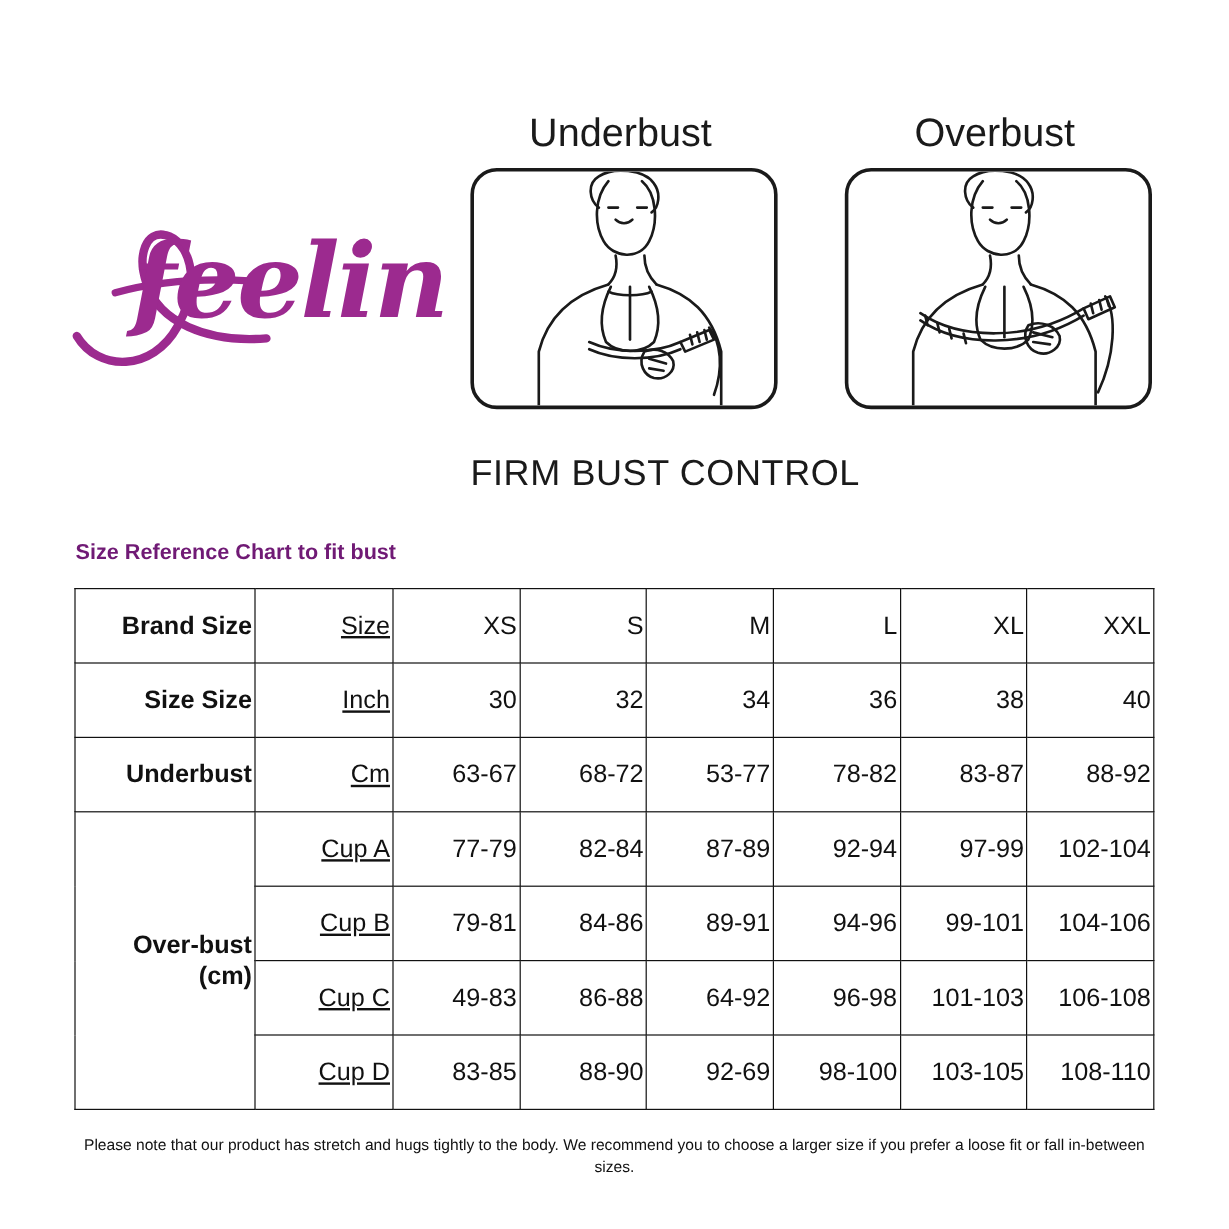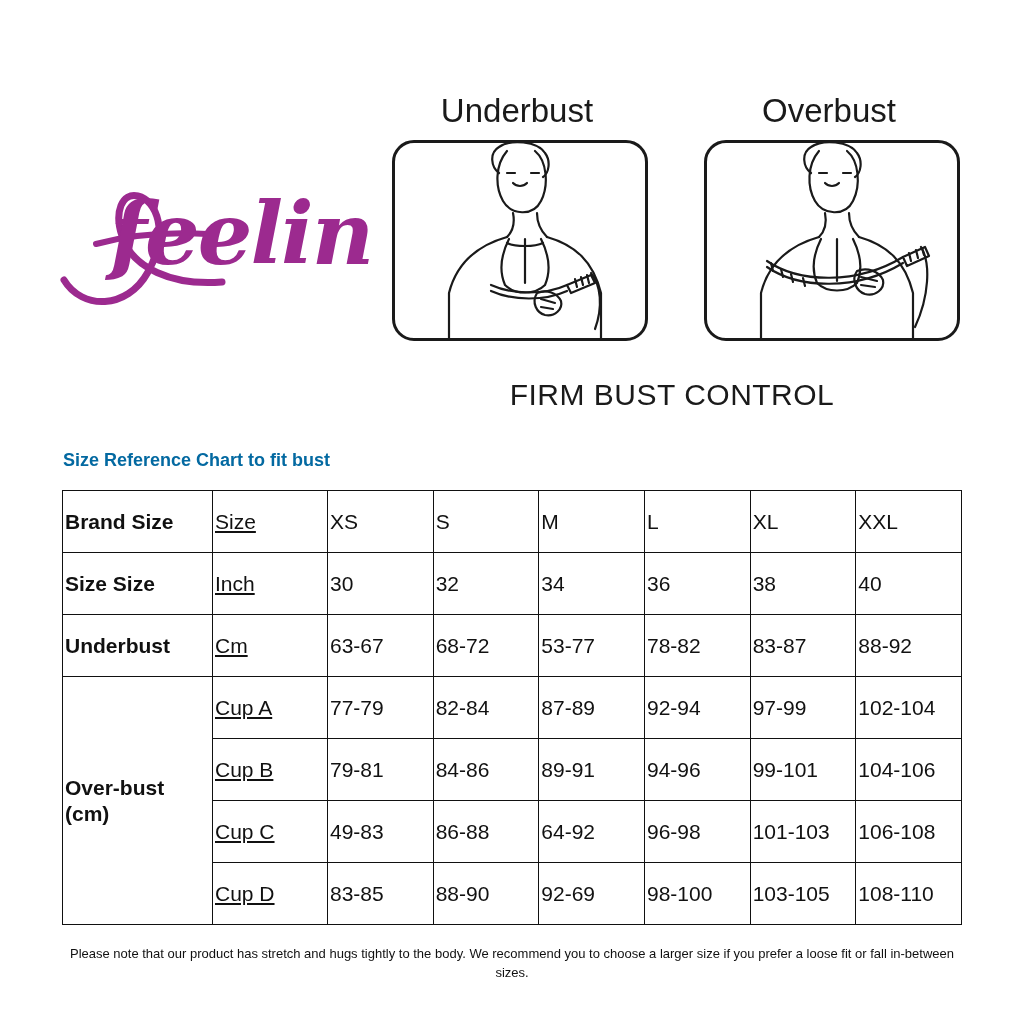--- a/index.html
+++ b/index.html
@@ -73,48 +73,47 @@
     position: relative;
     background: #fff;
   }
   .fig-box svg { display: block; }
 
   .firm-caption {
     position: absolute;
     left: 392px;
     top: 378px;
     width: 560px;
-    text-align: center;
     font-size: 30px;
     letter-spacing: 0.5px;
     color: #1a1a1a;
   }
 
   
   .table-caption {
     position: absolute;
     left: 63px;
     top: 450px;
     font-size: 18px;
     font-weight: bold;
-    color: #0369a1;
+    color: #701a75;
   }
 
   table.size-table {
     position: absolute;
     left: 62px;
     top: 490px;
     width: 900px;
     border-collapse: collapse;
     table-layout: fixed;
   }
   table.size-table td {
     border: 1.5px solid #111;
     height: 61px;
-    text-align: left;
+    text-align: right;
     vertical-align: middle;
     font-size: 21px;
     color: #111;
     padding: 0 2px;
   }
   td.rowhead {
     font-weight: bold;
     font-size: 22px;
     width: 145px;
   }

